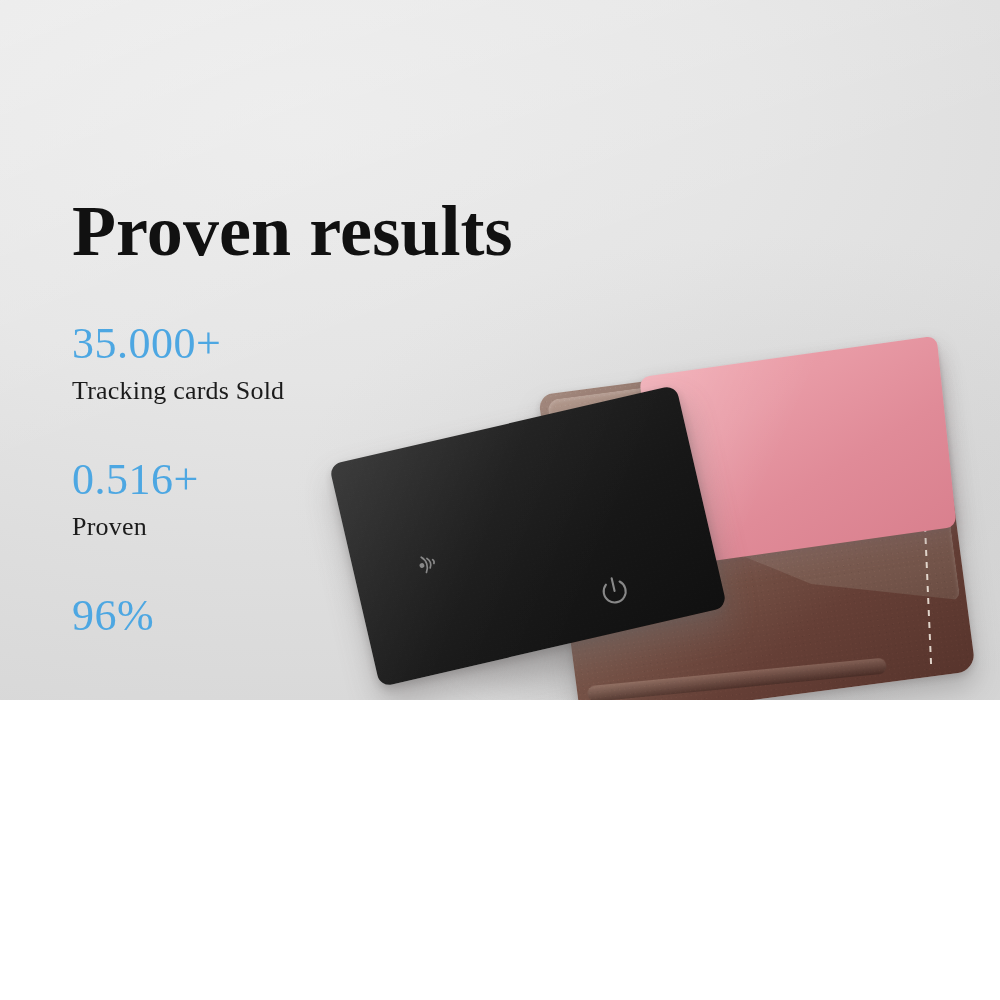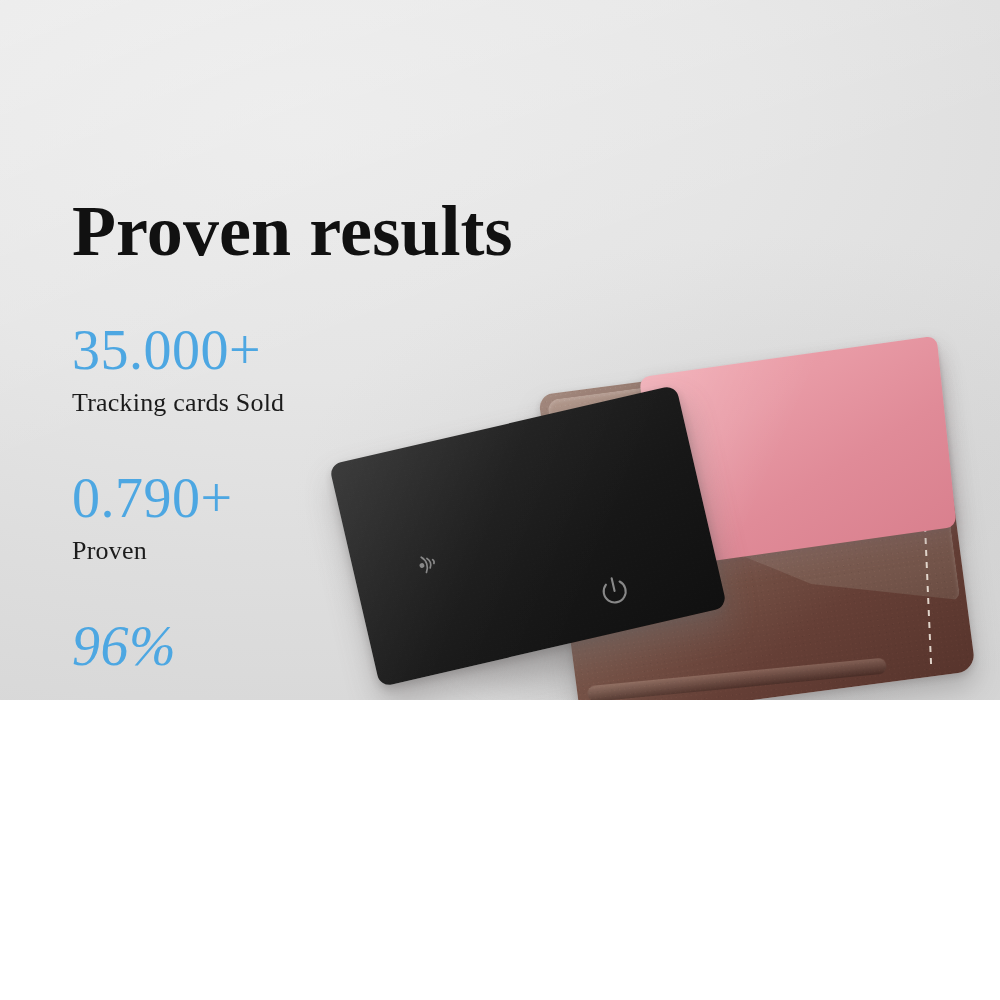--- a/index.html
+++ b/index.html
@@ -50,24 +50,24 @@
 
   .stats {
     position: absolute;
     left: 72px;
     top: 322px;
     width: 420px;
   }
   .stat {
     margin-bottom: 52px;
   }
-  .stat:last-child { margin-bottom: 0; font-style: italic; }
+  .stat:last-child { margin-bottom: 0; }
 
   .stat-value {
-    font-size: 56px;
+    font-size: 44px;
     line-height: 1.0;
     color: #4da7e2;
     letter-spacing: 0.5px;
     margin-bottom: 10px;
   }
   .stat-label {
     font-size: 26px;
     line-height: 1.15;
     color: #1b1b1b;
     letter-spacing: 0.2px;
@@ -247,21 +247,21 @@
   <h1 class="headline">Proven results</h1>
 
   <div class="stats">
 
     <div class="stat">
       <div class="stat-value">35.000+</div>
       <div class="stat-label">Tracking cards Sold</div>
     </div>
 
     <div class="stat">
-      <div class="stat-value">0.790+</div>
+      <div class="stat-value">0.516+</div>
       <div class="stat-label">Proven</div>
     </div>
 
     <div class="stat">
       <div class="stat-value">96%</div>
     </div>
 
   </div>
 
   <div class="photo">

